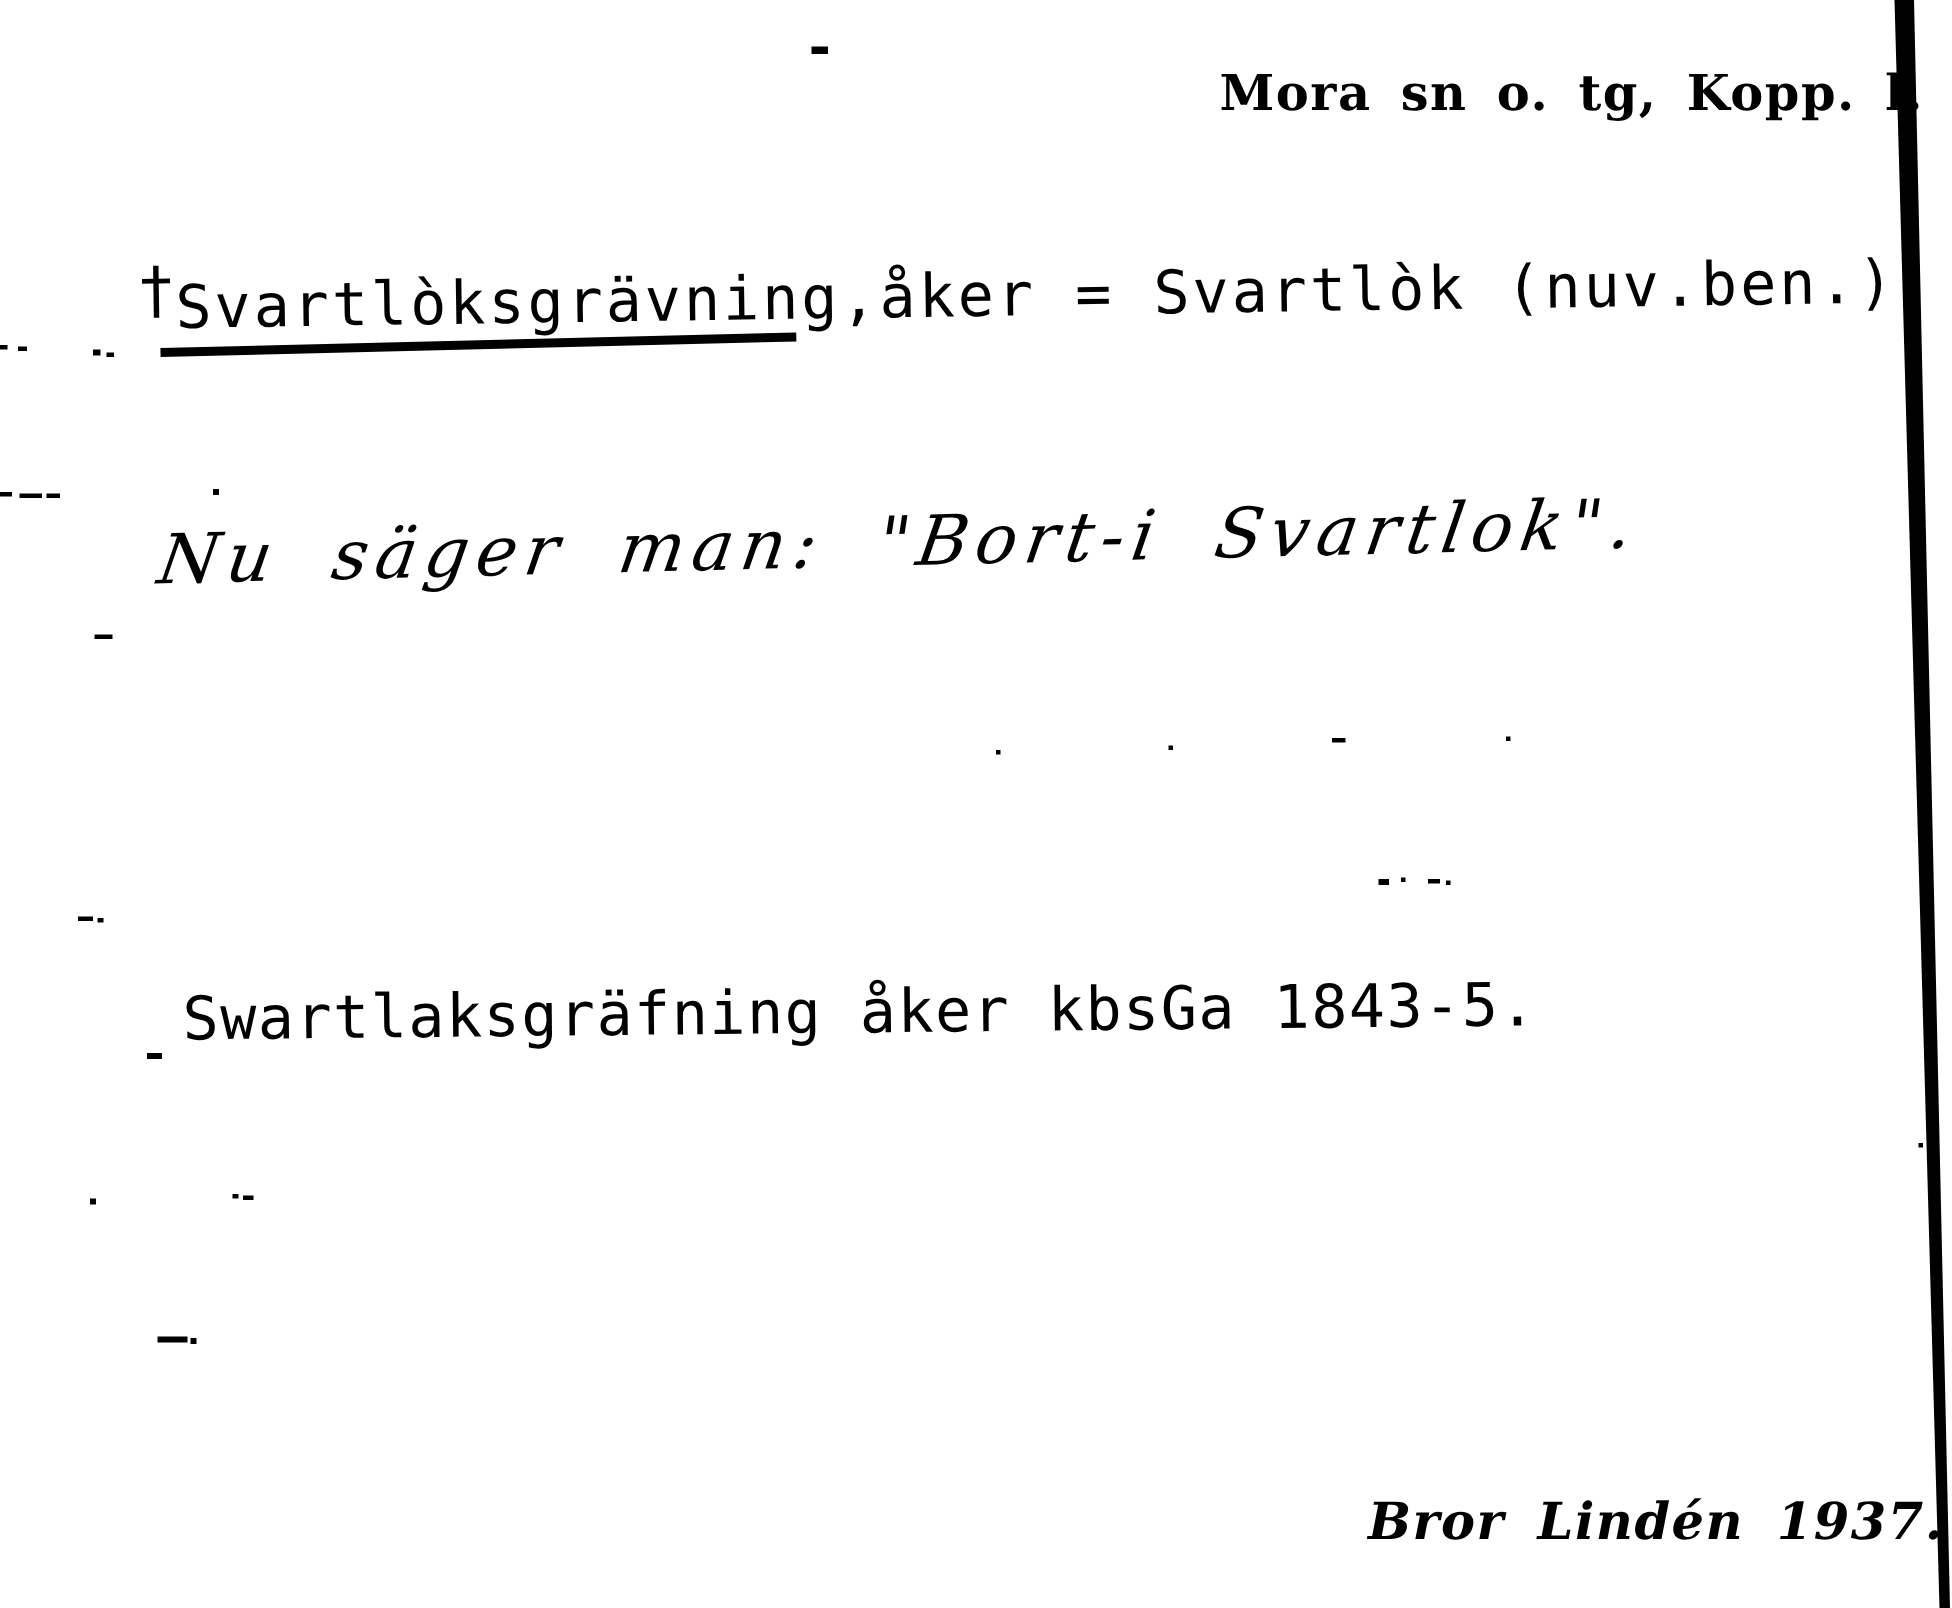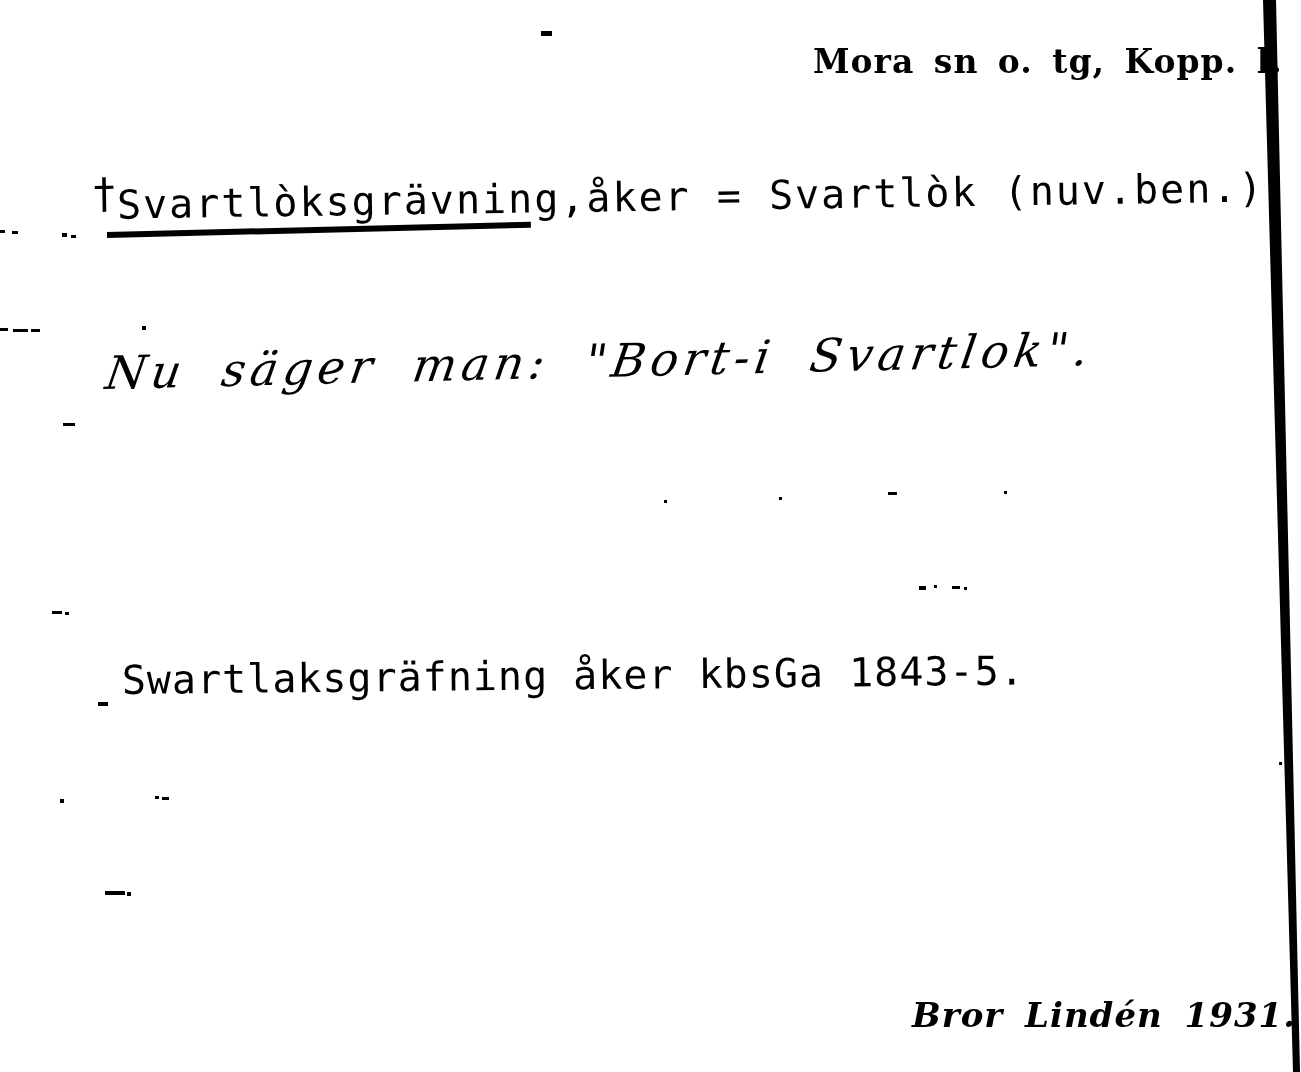--- a/index.html
+++ b/index.html
@@ -128,21 +128,21 @@
   <div class="archive-ref">Mora sn o. tg, Kopp. l.</div>
 
   <div class="entry-line"><span class="dagger">†</span><span>Svartlòksgrävning</span><span>,åker = Svartlòk (nuv.ben.)</span></div>
 
   <div class="headword-underline"></div>
 
   <div class="handwritten">Nu säger man: "Bort-i Svartlok".</div>
 
   <div class="record-line">Swartlaksgräfning åker kbsGa 1843-5.</div>
 
-  <div class="signature">Bror Lindén 1931.</div>
+  <div class="signature">Bror Lindén 1937.</div>
 
   <svg class="scan-edge" viewBox="0 0 1301 1072" xmlns="http://www.w3.org/2000/svg">
     <polygon points="1263,0 1276,0 1300,1072 1293,1072" fill="#000000"></polygon>
   </svg>
 
   <div class="speck" style="left:541px;top:31px;width:11px;height:5px"></div>
   <div class="speck" style="left:0px;top:230px;width:5px;height:3px"></div>
   <div class="speck" style="left:12px;top:231px;width:6px;height:3px"></div>
   <div class="speck" style="left:62px;top:233px;width:5px;height:4px"></div>
   <div class="speck" style="left:71px;top:235px;width:5px;height:3px"></div>

